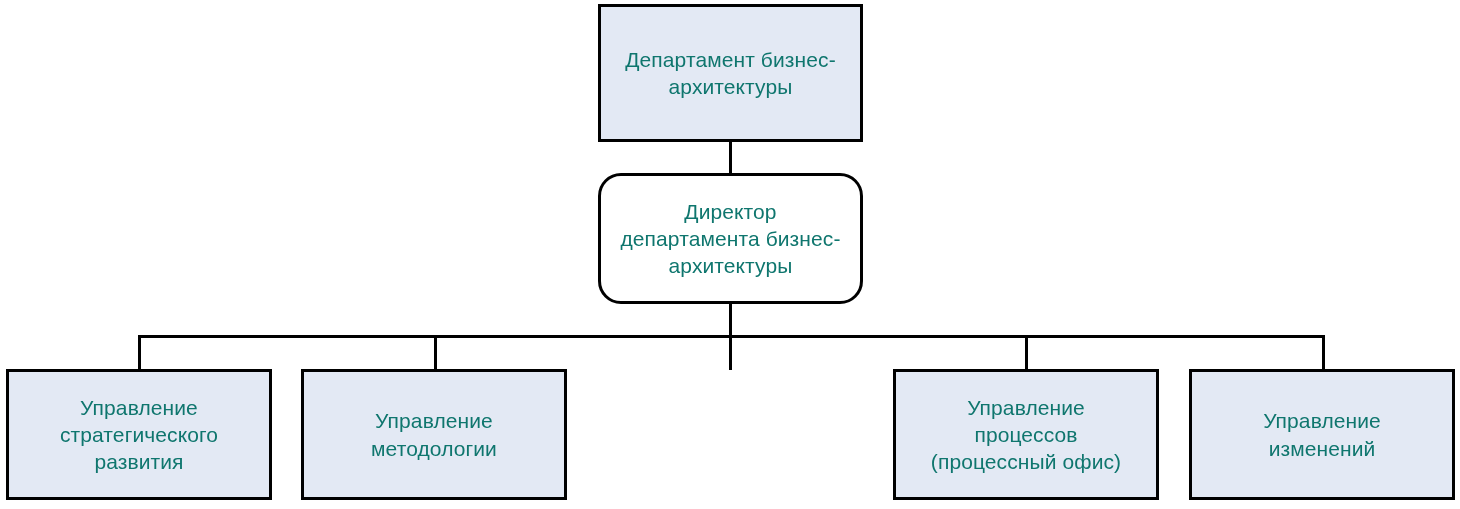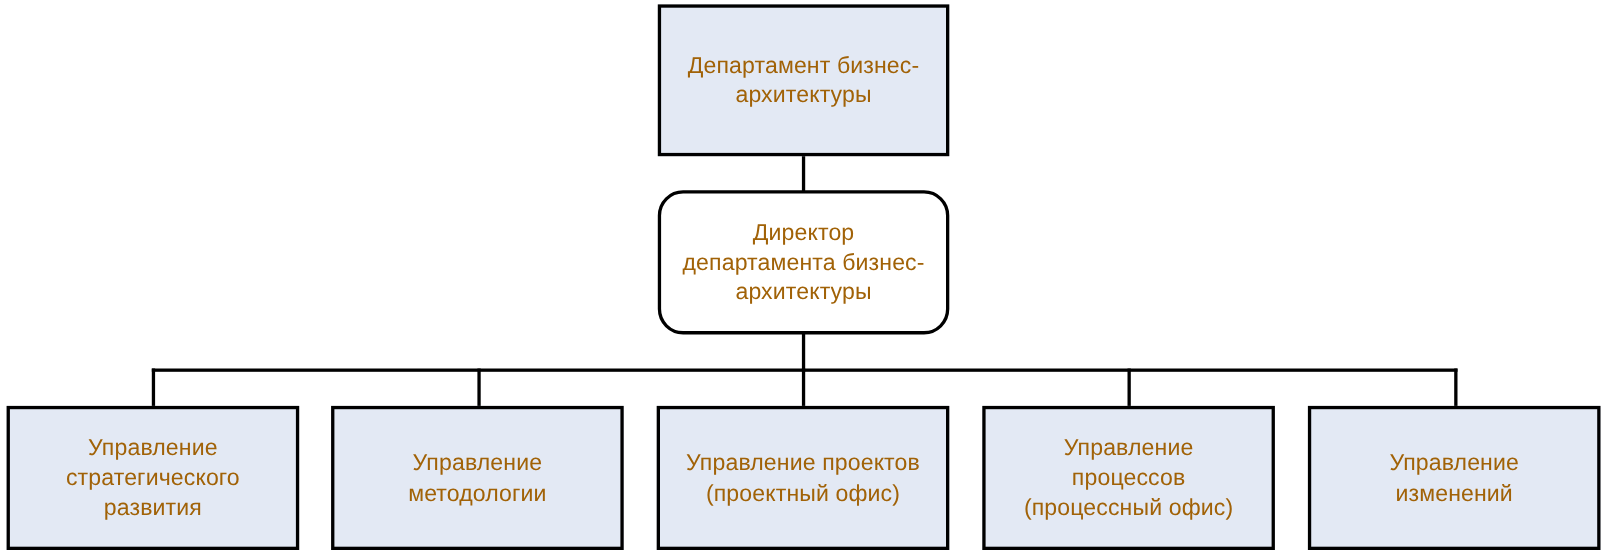--- a/index.html
+++ b/index.html
@@ -16,21 +16,21 @@
     overflow: hidden;
   }
   .node {
     position: absolute;
     box-sizing: border-box;
     border: 3px solid #000000;
     display: flex;
     align-items: center;
     justify-content: center;
     text-align: center;
-    color: #a16207;
+    color: #0f766e;
     font-size: 21px;
     line-height: 1.3;
     letter-spacing: 0.1px;
     z-index: 2;
   }
   .node-fill-blue { background: #e3e9f4; }
   .node-fill-white { background: #ffffff; border-radius: 23px; }
   .node-label {
     display: block;
     white-space: pre-line;
@@ -76,24 +76,20 @@
     <span class="node-label">Управление
 стратегического
 развития</span>
   </div>
 
   <div class="node node-fill-blue" style="left:301px; top:369px; width:266px; height:131px;">
     <span class="node-label">Управление
 методологии</span>
   </div>
 
-  <div class="node node-fill-blue" style="left:597px; top:369px; width:266px; height:131px;">
-    <span class="node-label">Управление проектов
-(проектный офис)</span>
-  </div>
 
   <div class="node node-fill-blue" style="left:893px; top:369px; width:266px; height:131px;">
     <span class="node-label">Управление
 процессов
 (процессный офис)</span>
   </div>
 
   <div class="node node-fill-blue" style="left:1189px; top:369px; width:266px; height:131px;">
     <span class="node-label">Управление
 изменений</span>

